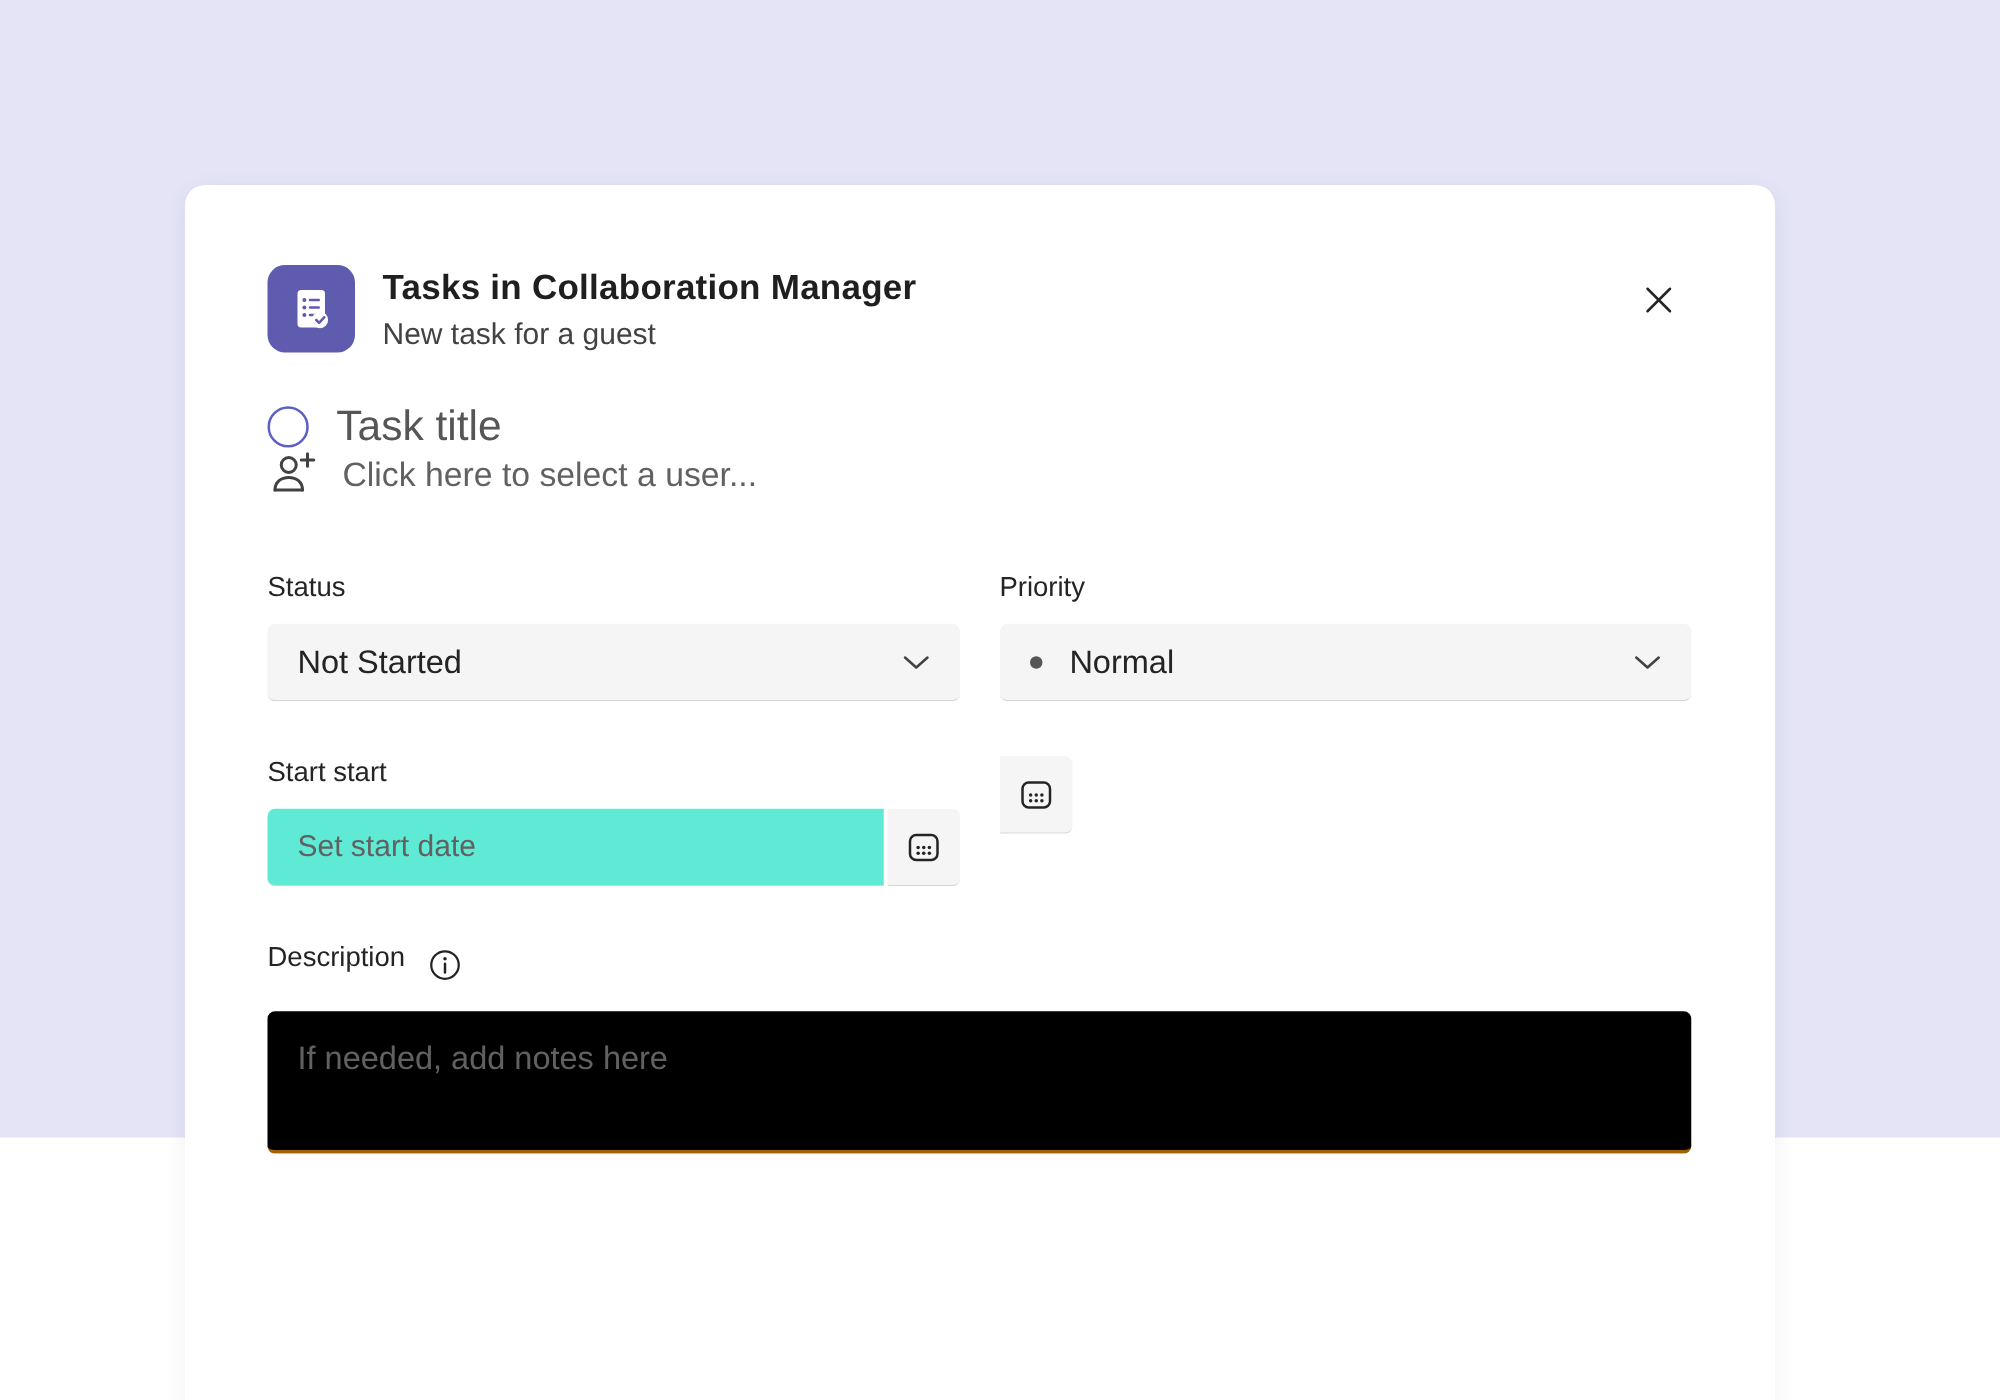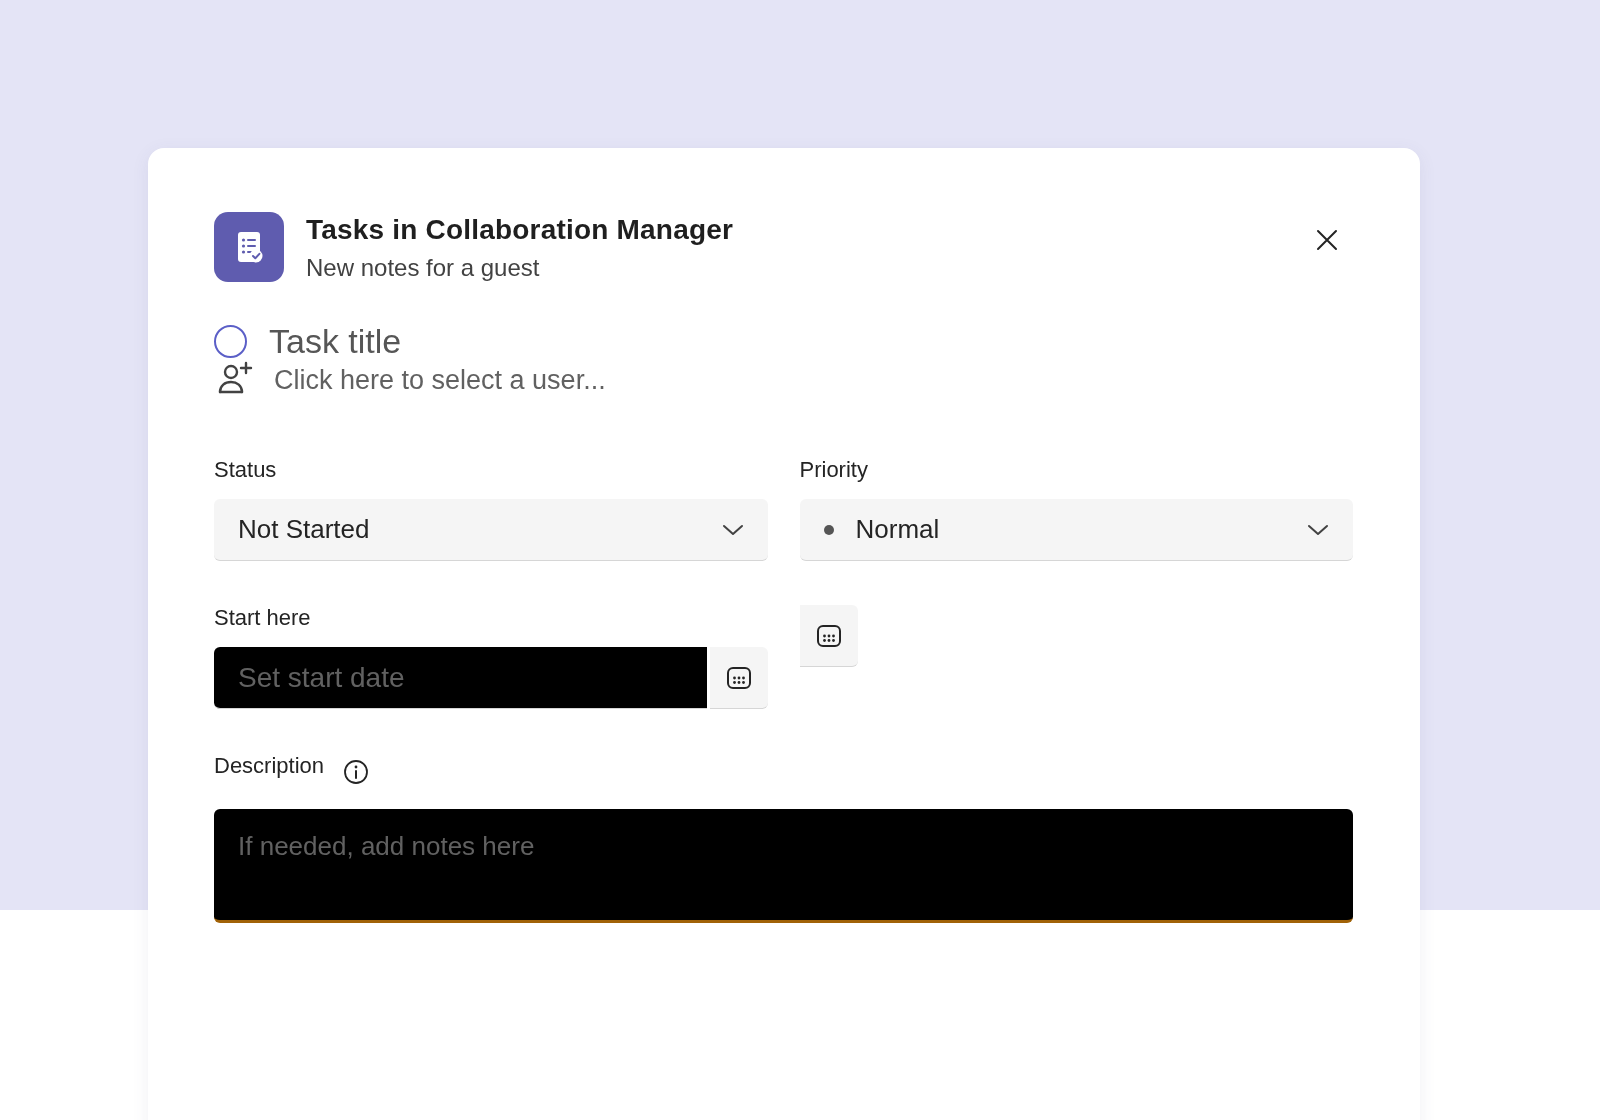--- a/index.html
+++ b/index.html
@@ -90,26 +90,26 @@
     cursor: pointer;
   }
   .dropdown .chev { margin-left: auto; display: flex; }
   .prio-dot {
     width: 10px; height: 10px; border-radius: 50%;
     background: #555555; margin-right: 22px; flex: 0 0 auto;
   }
   .date-input { display: flex; gap: 3px; cursor: pointer; }
   .date-main {
     flex: 1; height: 62px;
-    background: #000000;
+    background: #5eead4;
     border-radius: 6px 0 0 6px;
     border-bottom: 1px solid #d6d6d6;
     display: flex; align-items: center;
     padding: 0 24px;
-    font-size: 28px; color: #616161;
+    font-size: 24px; color: #616161;
   }
   .date-iconbox {
     width: 58px; height: 62px;
     background: #f5f5f5;
     border-radius: 0 6px 6px 0;
     border-bottom: 1px solid #d6d6d6;
     display: flex; align-items: center; justify-content: center;
   }
 
   
@@ -145,21 +145,21 @@
           <circle cx="14.5" cy="19" r="1.6" fill="#5f5caf"></circle>
           <rect x="18" y="18" width="9" height="2" rx="1" fill="#5f5caf"></rect>
           <circle cx="14.5" cy="25" r="1.6" fill="#5f5caf"></circle>
           <rect x="18" y="24" width="6" height="2" rx="1" fill="#5f5caf"></rect>
           <circle cx="27" cy="29" r="6.5" fill="#ffffff"></circle>
           <path d="M24 29 L26.3 31.3 L30.4 26.8" fill="none" stroke="#5f5caf" stroke-width="2" stroke-linecap="round" stroke-linejoin="round"></path>
         </svg>
       </div>
       <div class="titles">
         <div class="dlg-title">Tasks in Collaboration Manager</div>
-        <div class="dlg-subtitle">New notes for a guest</div>
+        <div class="dlg-subtitle">New task for a guest</div>
       </div>
       <button class="close-btn">
         <span style="display:flex;">
           <svg width="28" height="28" viewBox="0 0 28 28">
             <path d="M5 5 L23 23 M23 5 L5 23" stroke="#242424" stroke-width="2" stroke-linecap="round"></path>
           </svg>
         </span>
       </button>
     </div>
 
@@ -201,21 +201,21 @@
           <span>Normal</span>
           <span class="chev">
             <svg width="22" height="12" viewBox="0 0 22 12">
               <path d="M2 2 L11 10 L20 2" fill="none" stroke="#424242" stroke-width="2" stroke-linecap="round" stroke-linejoin="round"></path>
             </svg>
           </span>
         </div>
       </div>
 
       <div class="field">
-        <div class="field-label">Start here</div>
+        <div class="field-label">Start start</div>
         <div class="date-input">
           <div class="date-main">Set start date</div>
           <div class="date-iconbox">
             <span style="display:flex;">
               <svg width="28" height="28" viewBox="0 0 28 28">
                 <rect x="3" y="4" width="22" height="20" rx="5" fill="none" stroke="#242424" stroke-width="2"></rect>
                 <circle cx="9.5" cy="14" r="1.4" fill="#242424"></circle>
                 <circle cx="14" cy="14" r="1.4" fill="#242424"></circle>
                 <circle cx="18.5" cy="14" r="1.4" fill="#242424"></circle>
                 <circle cx="9.5" cy="18.5" r="1.4" fill="#242424"></circle>

